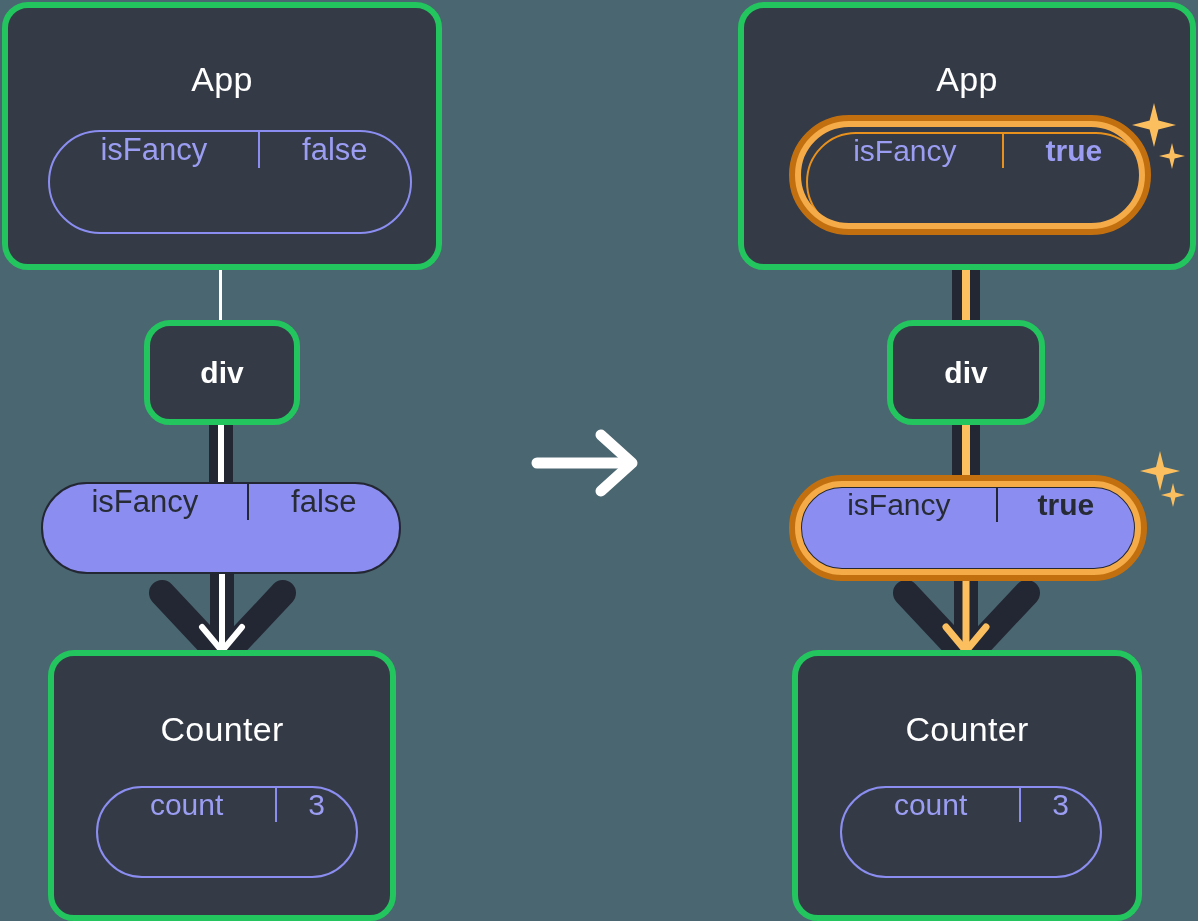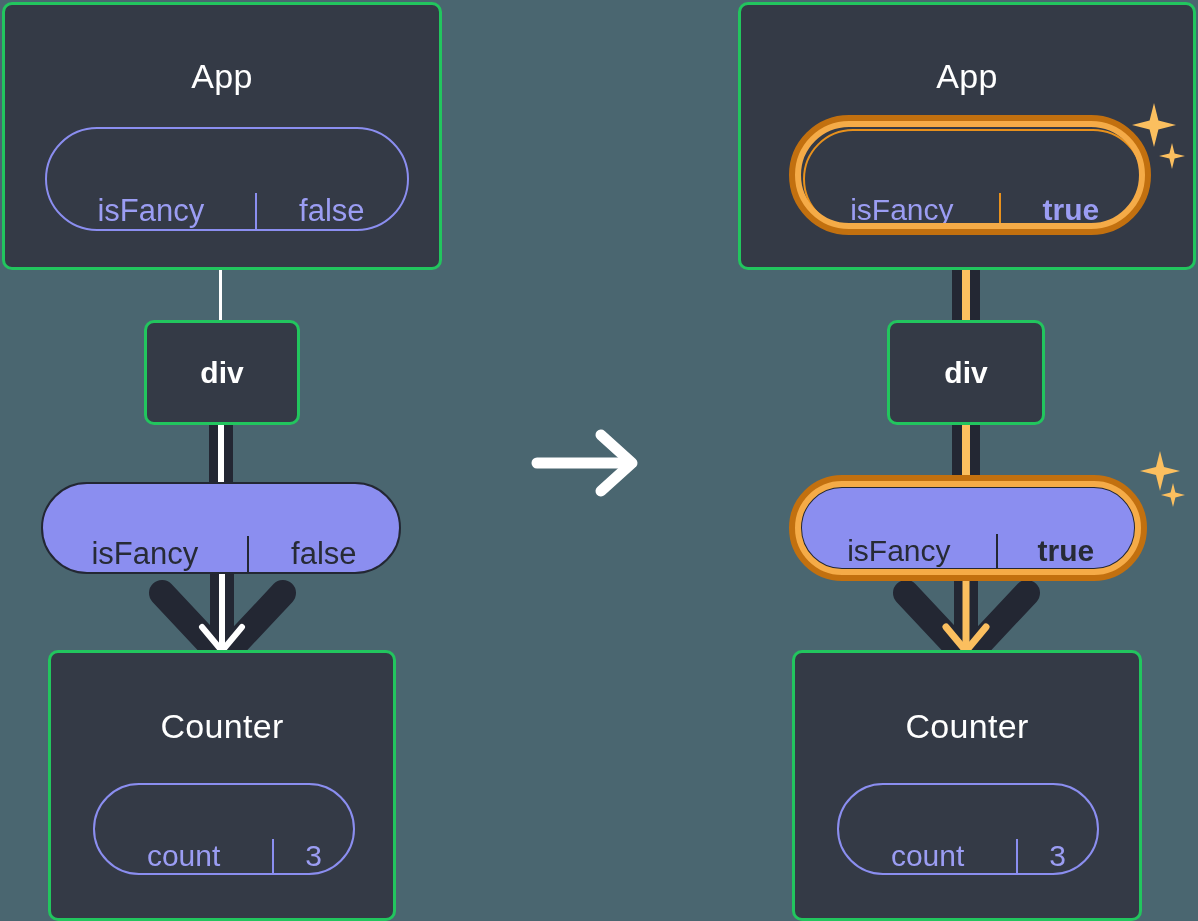--- a/index.html
+++ b/index.html
@@ -15,22 +15,22 @@
     width: 1198px;
     height: 921px;
     background: #4a6670;
     overflow: hidden;
   }
 
   
   .node-box {
     position: absolute;
     background: #343a46;
-    border: 3px solid #22c55e;
-    border-radius: 10px;
+    border: 6px solid #22c55e;
+    border-radius: 26px;
     box-sizing: border-box;
   }
   .node-title {
     position: absolute;
     left: 0;
     right: 0;
     text-align: center;
     color: #ffffff;
     font-size: 34px;
     letter-spacing: 0.3px;
@@ -71,21 +71,21 @@
   }
   .conn-faded-right {      
     background: #6b5535;
   }
 
   
   .pill {
     position: absolute;
     box-sizing: border-box;
     display: flex;
-    align-items: flex-end;
+    align-items: flex-start;
     border-radius: 999px;
     overflow: hidden;
   }
   .pill-outline {
     background: transparent;
     border: 2px solid #8b8ef0;
   }
   .pill-filled {
     background: #8b8ef0;
     border: 2px solid #232733;

